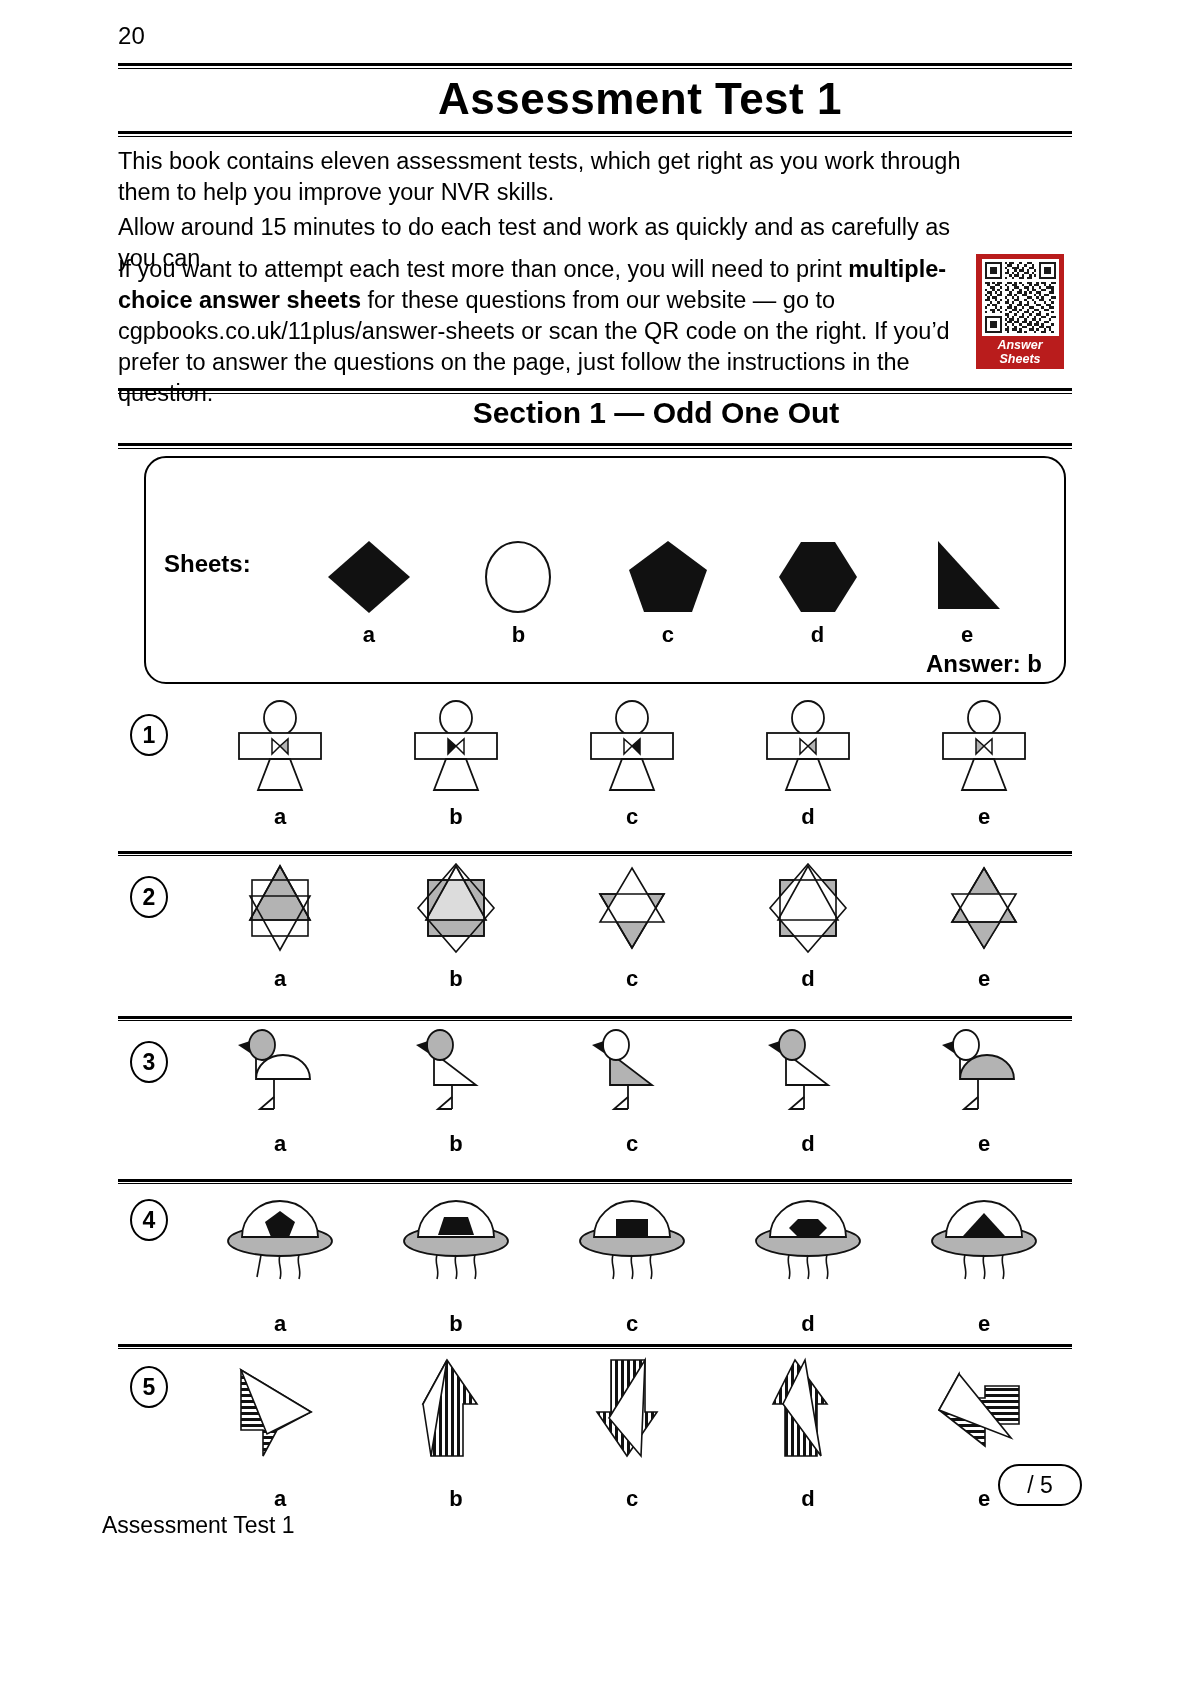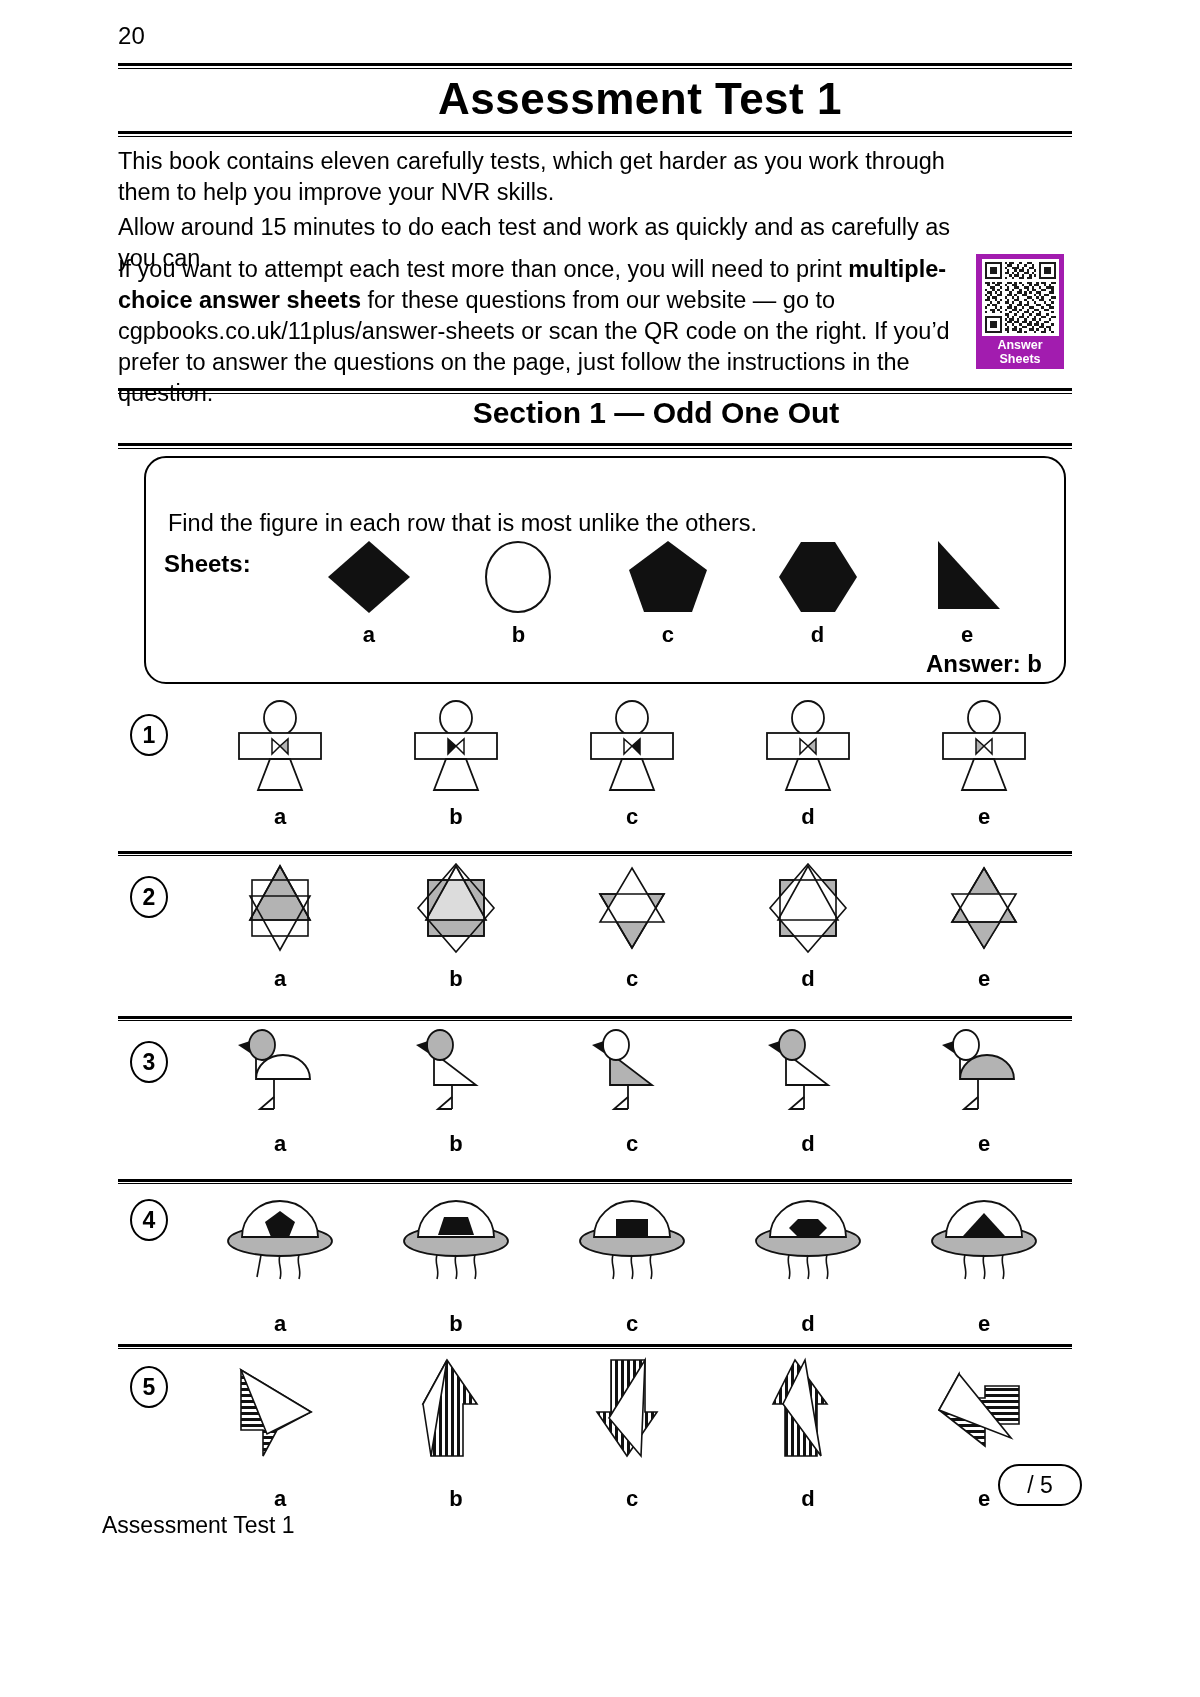--- a/index.html
+++ b/index.html
@@ -77,26 +77,27 @@
   .intro .link {
   }
 
   
   #qr-block {
     position: absolute;
     left: 936px;
     top: 254px;
     width: 88px;
     height: 115px;
-    background: #a21caf;
+    background: #b91c1c;
     display: flex;
     flex-direction: column;
     align-items: center;
     box-sizing: border-box;
     padding-top: 5px;
+    font-style: italic;
   }
   #qr-img {
     width: 77px;
     height: 77px;
     background: #ffffff;
     padding: 3px;
     box-sizing: border-box;
   }
   #qr-caption {
     color: #ffffff;
@@ -239,21 +240,21 @@
 </head>
 <body>
 
 <div id="page">
 
   <div class="page-number">20</div>
   <div class="rule" id="rule-top"></div>
   <div class="main-title">Assessment Test 1</div>
   <div class="rule" id="rule-under-title"></div>
 
-  <div class="intro" id="para1">This book contains eleven carefully tests, which get harder as you work through them to help you improve your NVR skills.</div>
+  <div class="intro" id="para1">This book contains eleven assessment tests, which get right as you work through them to help you improve your NVR skills.</div>
   <div class="intro" id="para2">Allow around 15 minutes to do each test and work as quickly and as carefully as you can.</div>
   <div class="intro" id="para3"><span>If you want to attempt each test more than once, you will need to print </span><b>multiple-choice answer sheets</b><span> for these questions from our website — go to </span><span class="link">cgpbooks.co.uk/11plus/answer-sheets</span><span> or scan the QR code on the right.  If you’d prefer to answer the questions on the page, just follow the instructions in the question.</span></div>
 
   <div id="qr-block">
     <div id="qr-img">
       <svg width="71" height="71" viewBox="0 0 29 29" shape-rendering="crispEdges">
         <rect width="29" height="29" fill="#fff"></rect>
         <g fill="#1a1a1a">
           <rect x="0" y="0" width="7" height="1"></rect>
             <rect x="0" y="6" width="7" height="1"></rect>
@@ -472,21 +473,20 @@
       </svg>
     </div>
     <div id="qr-caption"><span>Answer</span><br><span>Sheets</span></div>
   </div>
 
   <div class="rule" id="rule-above-section"></div>
   <div class="section-title">Section 1 — Odd One Out</div>
   <div class="rule" id="rule-under-section"></div>
 
   <div id="example-box">
-    <div class="ex-line" id="ex-line2">Find the figure in each row that is most unlike the others.</div>
     <div id="ex-label">Sheets:</div>
 
     <div class="ex-figs">
       <div class="ex-cell">
         <div class="glyph">
           <svg width="86" height="76" viewBox="0 0 86 76">
               <polygon points="43,2 84,38 43,74 2,38" fill="#111"></polygon>
             </svg>
         </div>
         <div class="opt-letter">a</div>

